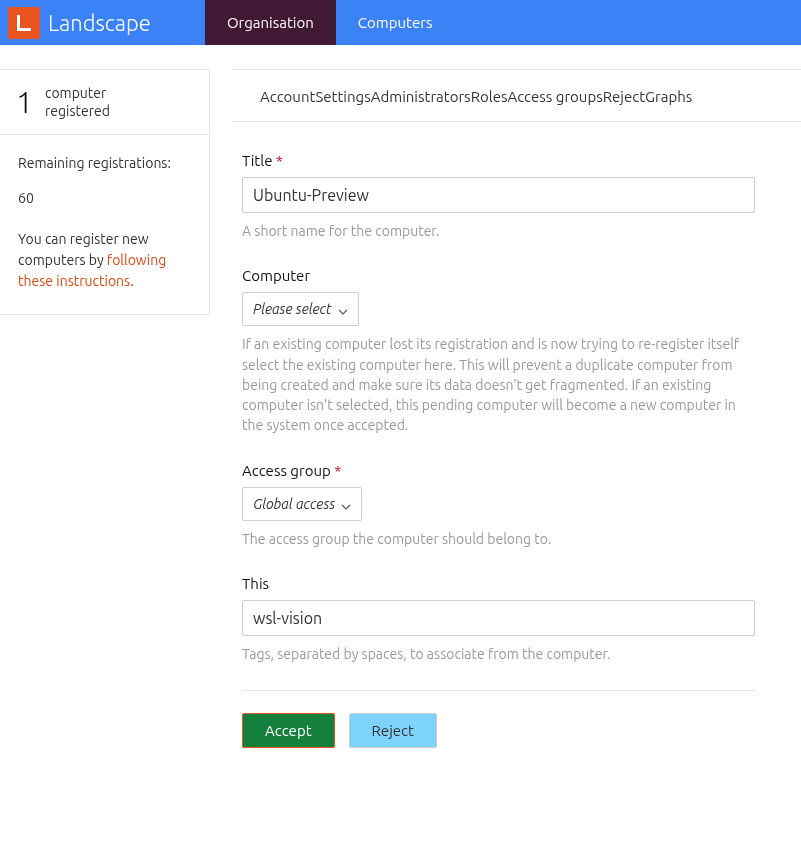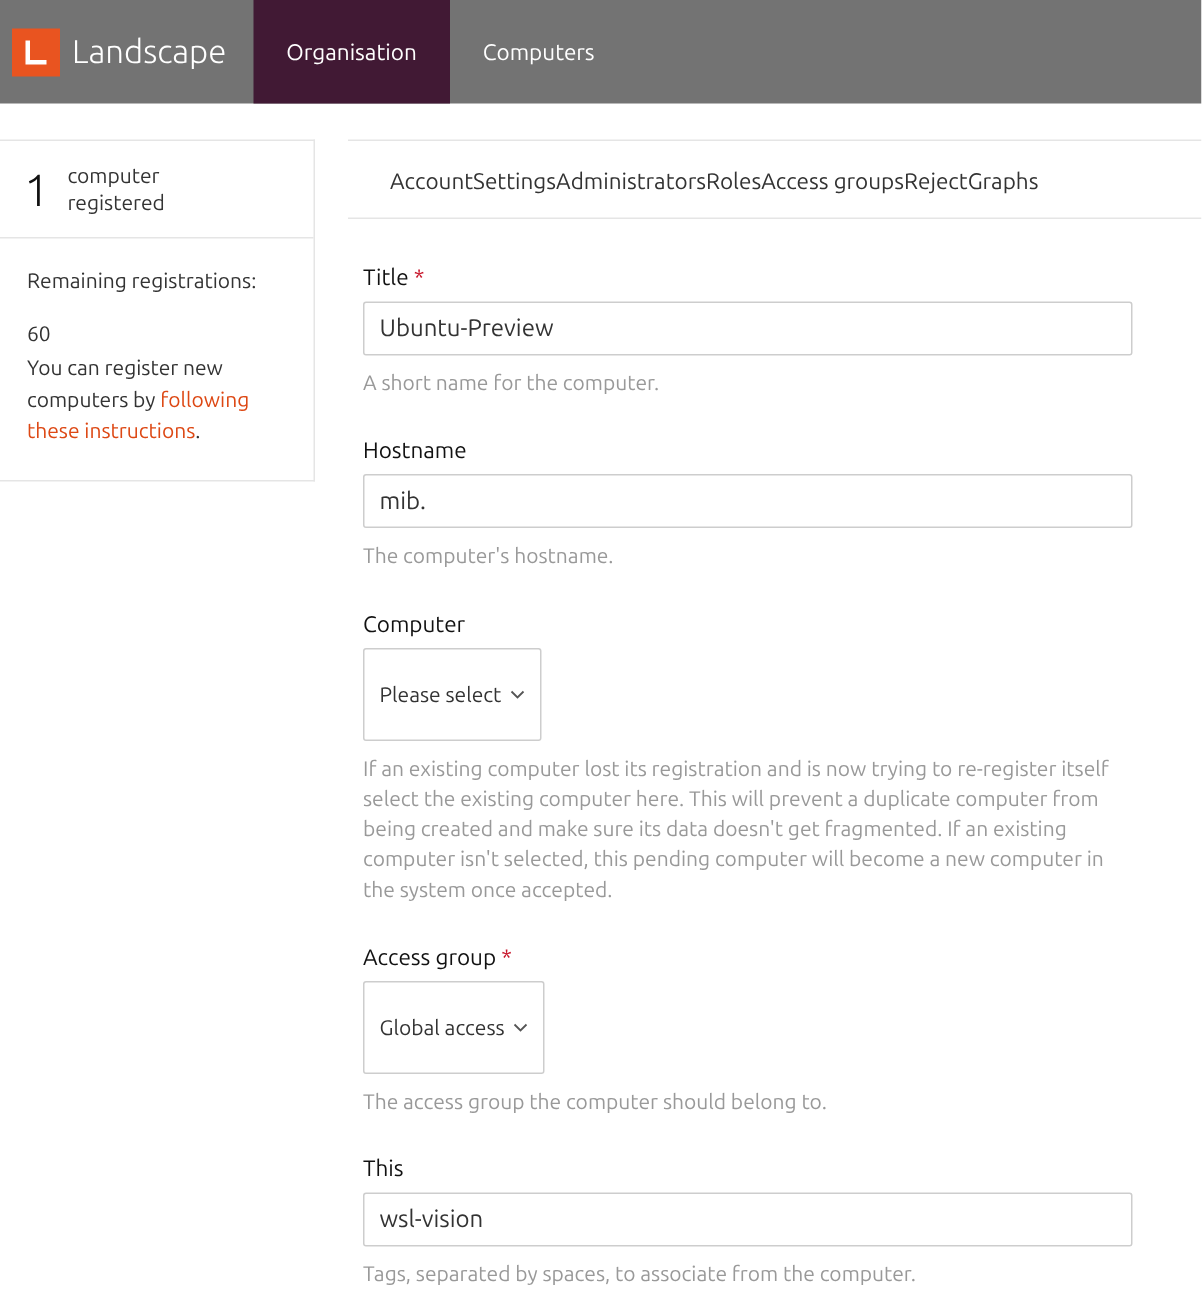--- a/index.html
+++ b/index.html
@@ -5,22 +5,22 @@
   * { box-sizing: border-box; margin: 0; padding: 0; }
   body {
     font-family: "Ubuntu", "Segoe UI", Arial, sans-serif;
     font-size: 14px;
     color: #333;
     background: #fff;
     width: 801px;
   }
   
   .header {
-    background: #737373;
-    height: 69px;
+    background: #3b82f6;
+    height: 45px;
     display: flex;
     align-items: stretch;
   }
   .logo-block {
     display: flex;
     align-items: center;
     padding: 0 18px 0 8px;
   }
   .logo-icon {
     width: 32px;
@@ -40,20 +40,21 @@
   .nav-item {
     display: flex;
     align-items: center;
     padding: 0 22px;
     color: #fff;
     font-size: 15px;
     cursor: pointer;
   }
   .nav-item.active {
     background: #411934;
+    margin-left: 36px;
   }
   
   .content {
     display: flex;
     align-items: flex-start;
     padding: 24px 0 0 0;
   }
   .sidebar {
     width: 210px;
     border: 1px solid #e5e5e5;
@@ -79,21 +80,21 @@
     color: #333;
     line-height: 1.3;
   }
   .side-body {
     padding: 18px 18px 22px 18px;
     font-size: 14px;
     line-height: 1.5;
     color: #333;
   }
   .side-body .row1 { margin-bottom: 14px; }
-  .side-body .row-num { font-weight: 400; margin-bottom: 2px; }
+  .side-body .row-num { font-weight: 400; margin-bottom: 20px; }
   .link { color: #dd4814; text-decoration: none; cursor: pointer; }
   
   .main {
     flex: 1;
     border-top: 1px solid #e5e5e5;
     padding-right: 0;
   }
   .tabs {
     display: flex;
     padding: 18px 14px 16px 28px;
@@ -123,45 +124,47 @@
     font-family: inherit;
   }
   .help {
     margin-top: 8px;
     color: #999;
     font-size: 14px;
     line-height: 1.45;
   }
   .select-wrap {
     display: inline-flex;
+    align-items: center;
     border: 1px solid #cdcdcd;
     border-radius: 2px;
-    padding: 22px 10px;
+    padding: 8px 10px;
     font-size: 14px;
     cursor: pointer;
     gap: 6px;
+    font-style: italic;
   }
   .chev {
     width: 10px; height: 10px; display:inline-block;
   }
   .divider {
     border: none;
     border-top: 1px solid #e5e5e5;
     margin: 6px 0 22px 0;
   }
   .actions { display: flex; gap: 14px; }
   .btn {
     padding: 8px 22px;
     font-size: 15px;
     border-radius: 2px;
     cursor: pointer;
     font-family: inherit;
   }
   .btn-primary {
-    background: #737373;
+    background: #15803d;
     color: #fff;
     border: 1px solid #e95420;
   }
   .btn-secondary {
     background: #7dd3fc;
     color: #333;
     border: 1px solid #cdcdcd;
   }
 </style>
 </head>
@@ -219,25 +222,20 @@
 
       <div class="field">
         <label class="label">
           <span>Title</span>
           <span class="req"> *</span>
         </label>
         <input type="text" class="text-input" value="Ubuntu-Preview" style="">
         <div class="help">A short name for the computer.</div>
       </div>
 
-      <div class="field">
-        <label class="label">Hostname</label>
-        <input type="text" class="text-input" value="mib." style="">
-        <div class="help">The computer's hostname.</div>
-      </div>
 
       <div class="field">
         <label class="label">Computer</label>
         <div class="select-wrap">
           <span>Please select</span>
           <span class="chev">
             <svg width="10" height="10" viewBox="0 0 10 10">
                 <path d="M1 3 L5 7 L9 3" stroke="#555" stroke-width="1.2" fill="none"></path>
               </svg>
           </span>

